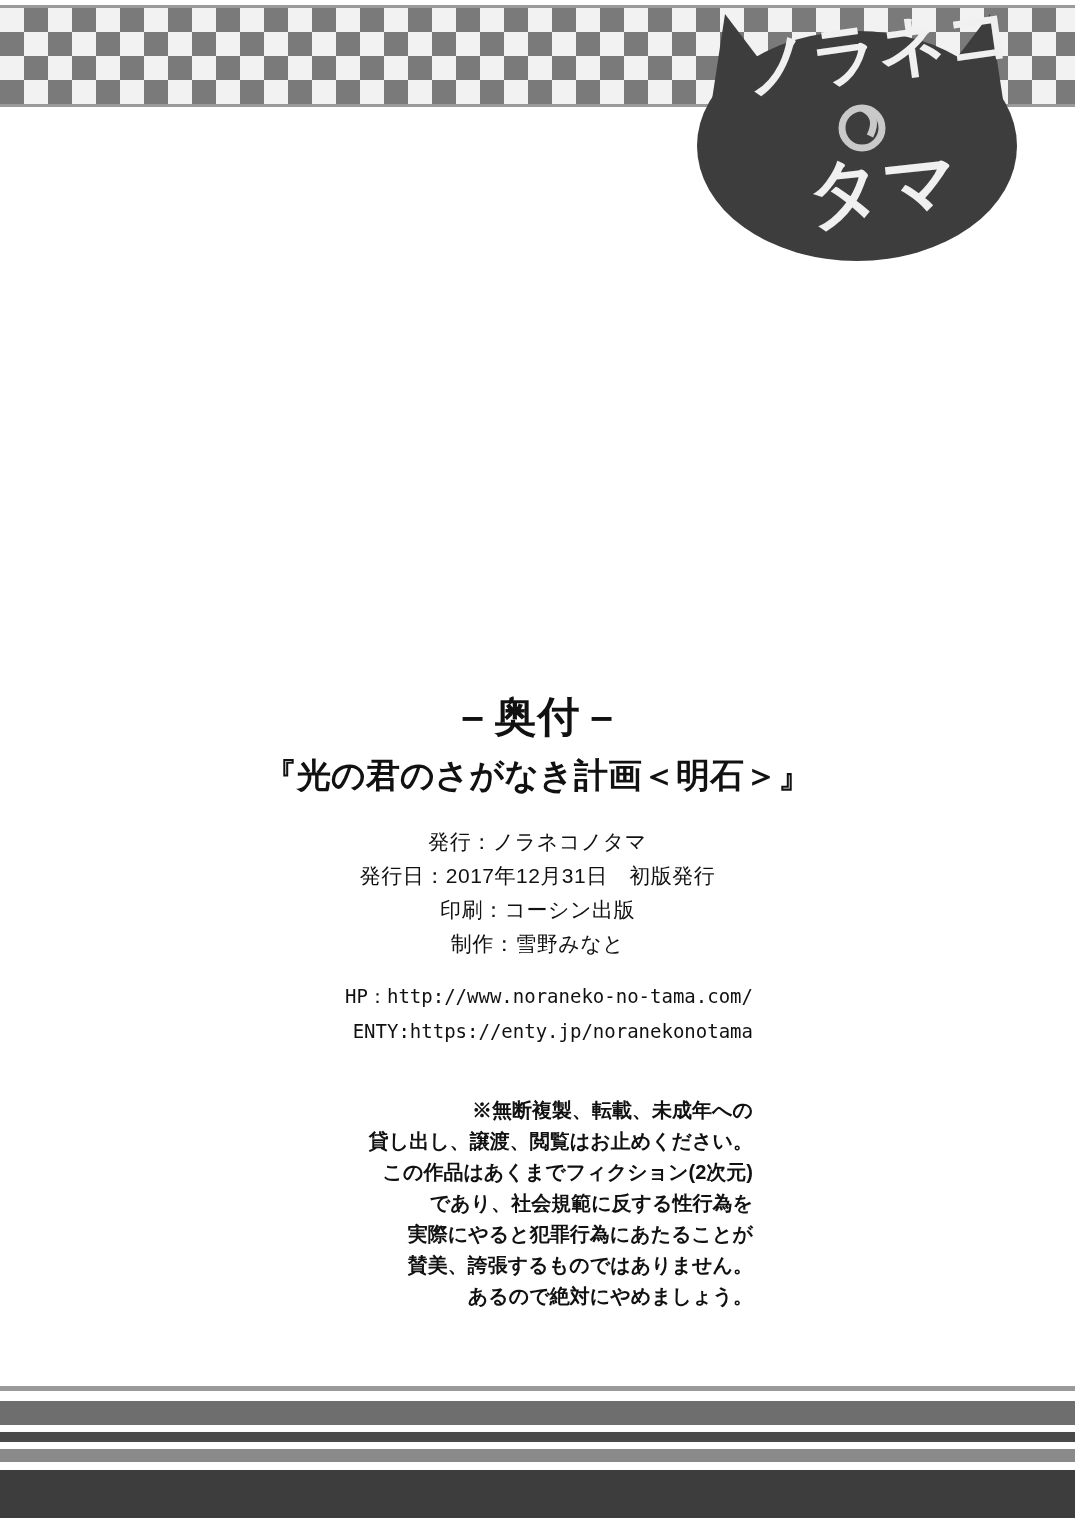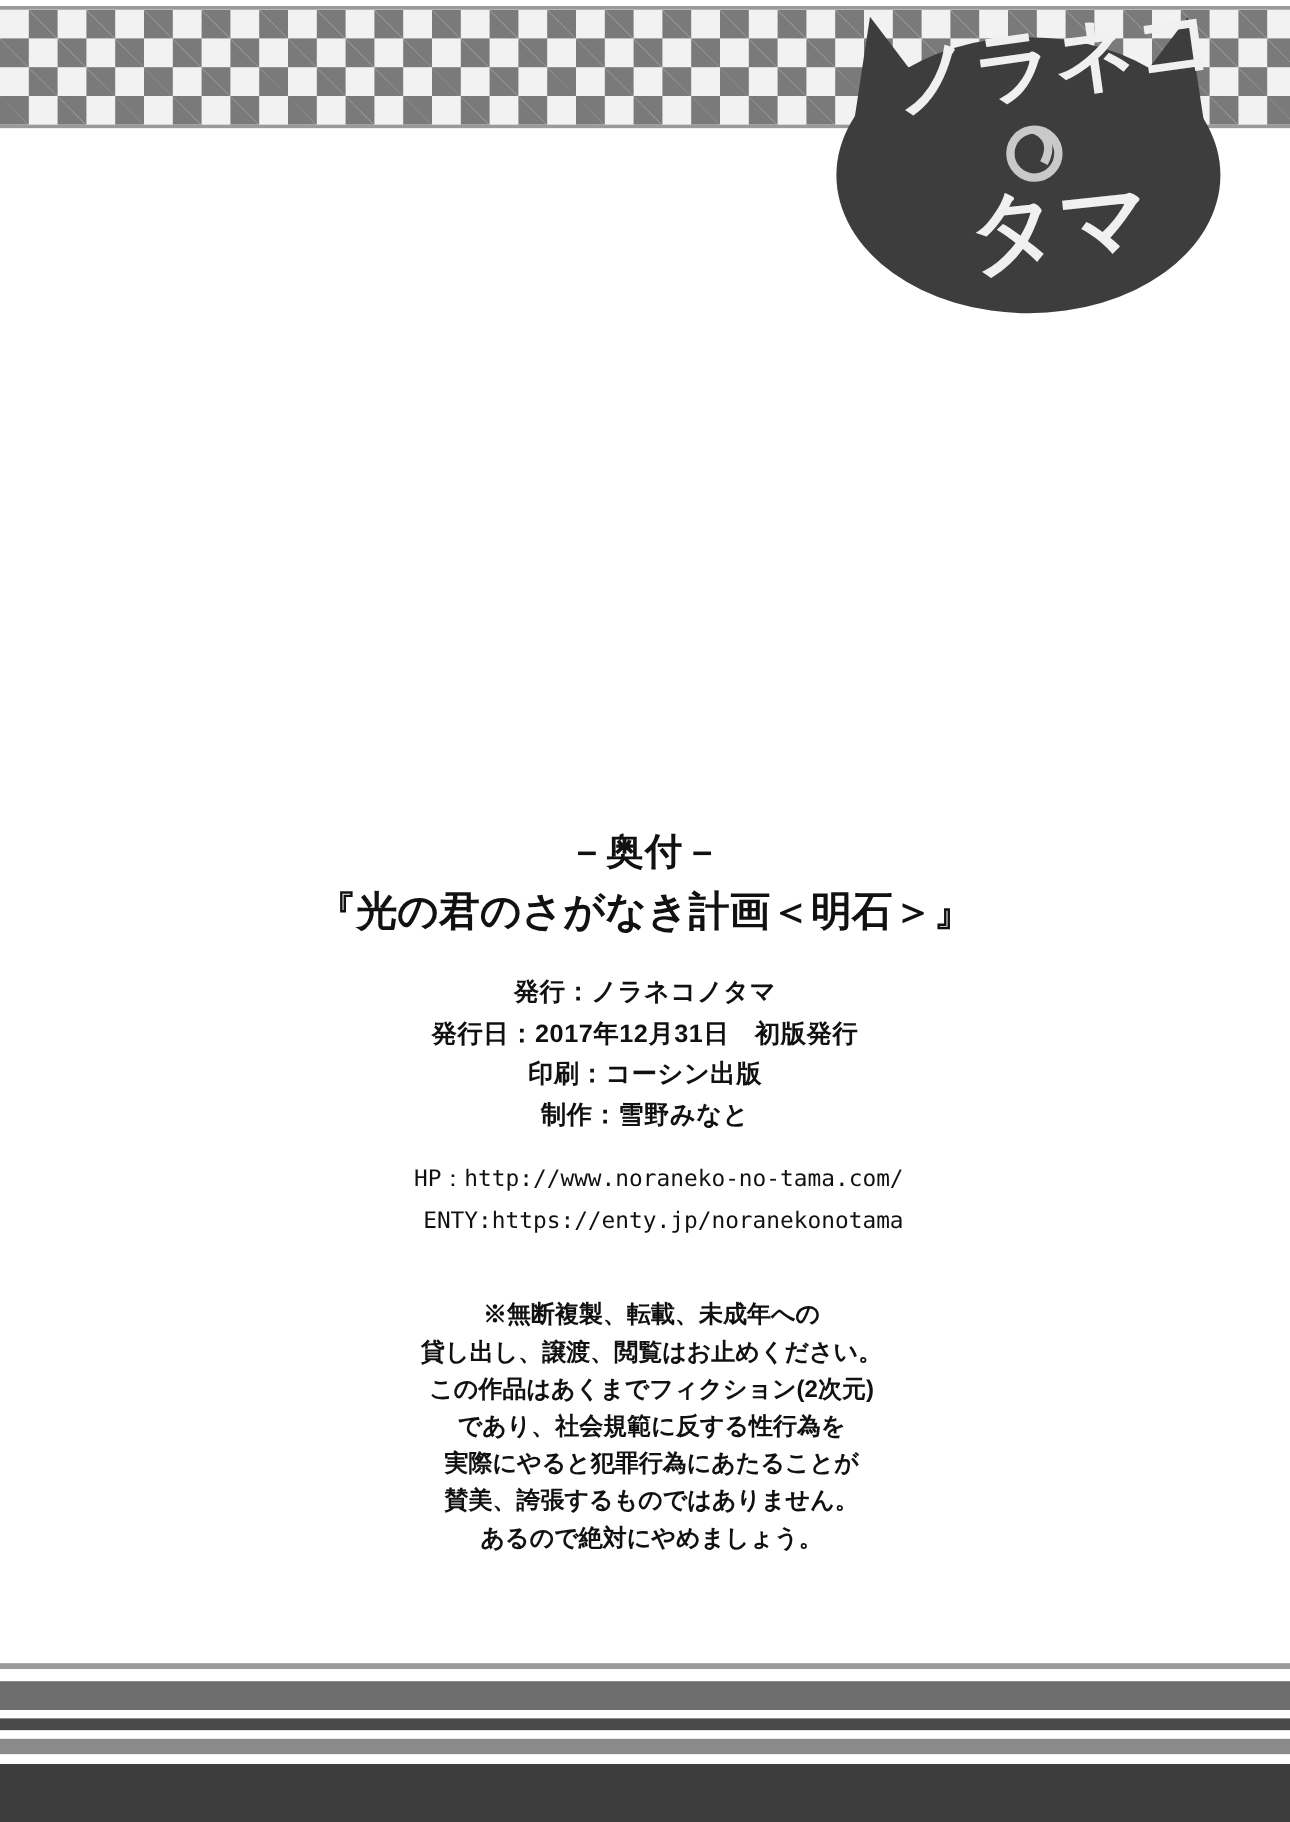--- a/index.html
+++ b/index.html
@@ -64,57 +64,57 @@
   
   .colophon {
     position: absolute;
     left: 0;
     top: 690px;
     width: 1075px;
     text-align: center;
     color: #111111;
   }
   .colo-head {
-    font-size: 31px;
+    font-size: 42px;
     font-weight: bold;
     letter-spacing: 1px;
     margin: 0 0 8px 0;
     line-height: 1.3;
   }
   .colo-title {
     font-size: 34px;
     font-weight: bold;
     letter-spacing: 0px;
     margin: 0 0 28px 0;
     line-height: 1.3;
   }
   .credits {
     font-size: 21px;
     line-height: 1.62;
-    font-weight: bold;
+    font-weight: normal;
     letter-spacing: 0.5px;
   }
   .credits div { white-space: pre; }
 
   .contacts {
     margin-top: 18px;
     width: 420px;
     margin-left: 333px;
     text-align: right;
     font-family: "DejaVu Sans Mono", "Liberation Mono", monospace;
     font-size: 19px;
     line-height: 1.85;
     color: #111111;
   }
 
   .disclaimer {
     margin-top: 46px;
     width: 420px;
     margin-left: 333px;
-    text-align: center;
+    text-align: right;
     font-size: 20px;
     font-weight: bold;
     line-height: 1.55;
     letter-spacing: 0px;
     color: #111111;
   }
 
   
   .bottom-bars {
     position: absolute;

